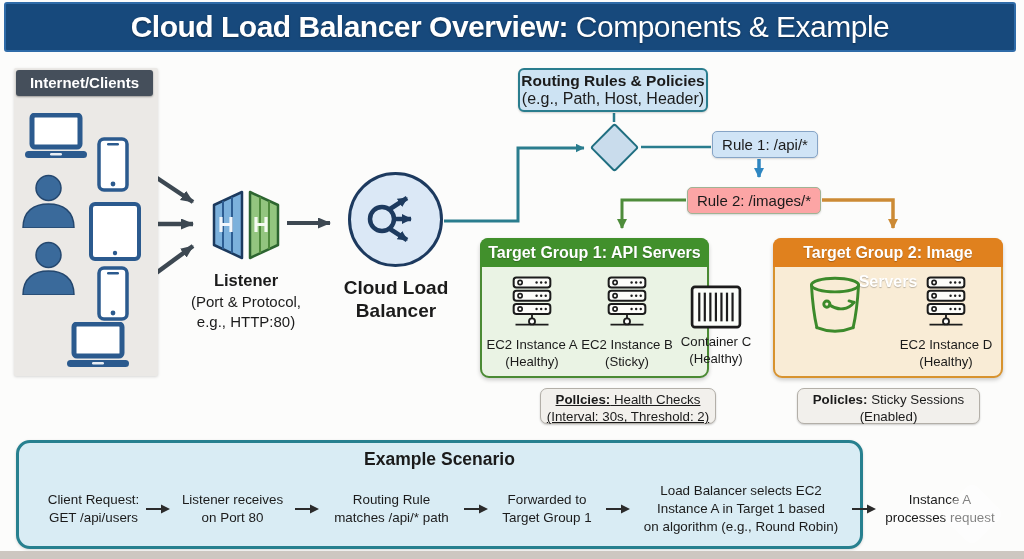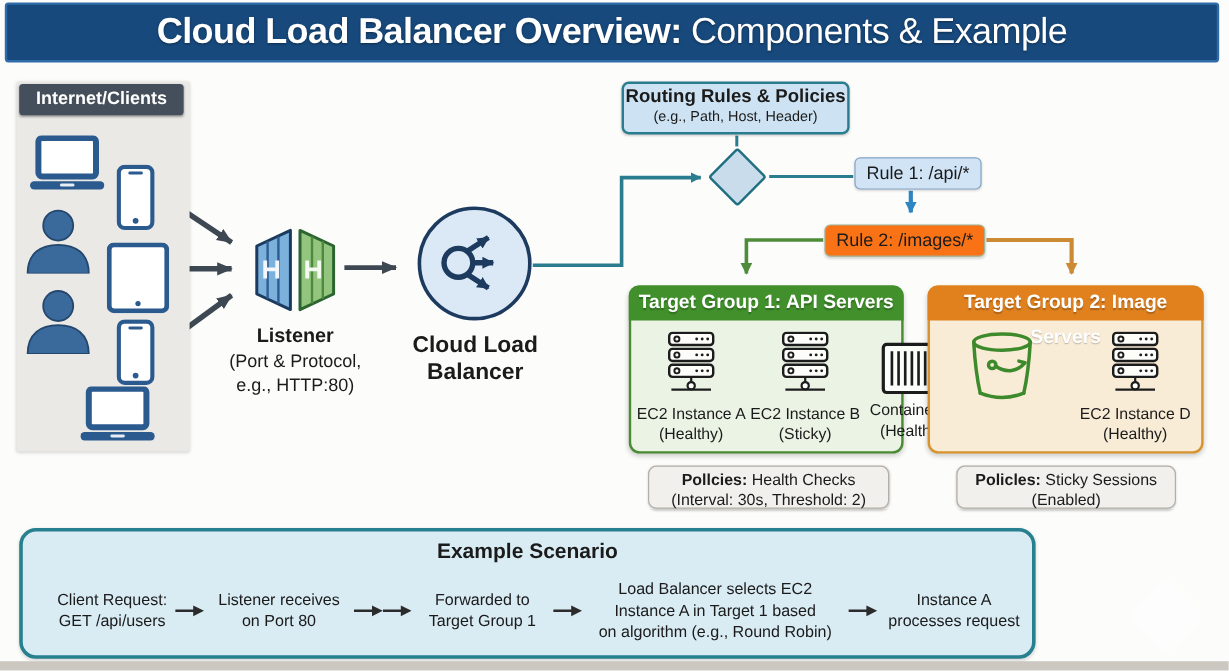--- a/index.html
+++ b/index.html
@@ -36,52 +36,52 @@
     left:348px;top:172px;width:95px;height:95px;border-radius:50%;
     background:#dbe8f6;border:3.5px solid #1d3a5f;box-sizing:border-box;
   }
   .lb-label{left:328px;top:277px;width:136px;font-size:19px;font-weight:bold;line-height:1.2;}
   
   .routing-box{
     left:518px;top:68px;width:190px;height:44px;background:#cde3f3;border:2px solid #2a7d8e;border-radius:6px;
     box-sizing:border-box;text-align:center;box-shadow:0 1px 2px rgba(0,0,0,.18);
   }
   .routing-box .rt{font-weight:bold;font-size:15.5px;margin-top:2px;}
-  .routing-box .rs{font-size:12px;margin-top:0px;}
+  .routing-box .rs{font-size:16px;margin-top:0px;}
   .diamond{
     left:597px;top:130px;width:35px;height:35px;background:#c9dcec;border:2.5px solid #206f81;
     transform:rotate(45deg);border-radius:3px;box-sizing:border-box;
   }
   .rule-box{
     height:27px;box-sizing:border-box;border-radius:5px;font-size:15px;display:flex;align-items:center;justify-content:center;
     box-shadow:0 1px 2px rgba(0,0,0,.15);
   }
   .rule1{left:712px;top:131px;width:106px;background:#d0e4f6;border:1.5px solid #86a4c6;}
-  .rule2{left:687px;top:187px;width:134px;background:#f97316;border:1.5px solid #a0b394;}
+  .rule2{left:687px;top:187px;width:134px;background:#fca5a5;border:1.5px solid #a0b394;}
   
   .tg{border-radius:9px;box-sizing:border-box;box-shadow:0 2px 4px rgba(0,0,0,.2);}
-  .tg1{left:480px;top:238px;width:229px;height:140px;background:#eaf3e4;border:2px solid #4a8a33;margin-left:44px;}
+  .tg1{left:480px;top:238px;width:229px;height:140px;background:#eaf3e4;border:2px solid #4a8a33;}
   .tg2{left:773px;top:238px;width:230px;height:140px;background:#f9ecd6;border:2px solid #d8932f;}
   .tg-header{
     position:absolute;left:-2px;top:-2px;right:-2px;height:29px;border-radius:8px 8px 0 0;
     color:#fff;font-weight:bold;font-size:16px;line-height:29px;text-align:center;
     text-shadow:0 1px 1px rgba(0,0,0,.25);
   }
   .tg1 .tg-header{background:#41902c;}
   .tg2 .tg-header{background:#e0811e;}
   .tg-item{position:absolute;top:36px;text-align:center;}
   .tg-item svg{display:block;margin:0 auto;}
   .tg-caption{font-size:13.2px;line-height:1.28;margin-top:5px;}
   
   .policy-box{
     box-sizing:border-box;background:#f2f0ec;border:1.5px solid #b3afa8;border-radius:7px;
     text-align:center;font-size:13.3px;line-height:1.3;padding-top:2px;height:36px;
     box-shadow:0 1px 2px rgba(0,0,0,.2);
   }
-  .policy1{left:540px;top:388px;width:201px;}
+  .policy1{left:540px;top:388px;width:176px;text-decoration:underline;}
   .policy2{left:797px;top:388px;width:183px;}
   .policy-box .b{font-weight:bold;}
   
   .example{
     left:16px;top:440px;width:847px;height:109px;box-sizing:border-box;
     background:#d9ecf4;border:3px solid #27808f;border-radius:14px;
     box-shadow:0 1px 3px rgba(0,0,0,.15);
   }
   .example-title{position:absolute;left:0;right:0;top:6px;text-align:center;font-size:17.5px;font-weight:bold;}
   .steps{position:absolute;left:22px;right:22px;top:30px;height:72px;display:flex;align-items:center;justify-content:space-between;}
@@ -363,20 +363,22 @@
       <svg class="step-arrow" width="24" height="12" viewBox="0 0 24 12">
           <line x1="0" y1="6" x2="16" y2="6" stroke="#2b2b2b" stroke-width="2"></line>
           <path d="M15,1.5 L24,6 L15,10.5 z" fill="#2b2b2b"></path>
         </svg>
       <div class="step s2">Listener receives
 on Port 80</div>
       <svg class="step-arrow" width="24" height="12" viewBox="0 0 24 12">
           <line x1="0" y1="6" x2="16" y2="6" stroke="#2b2b2b" stroke-width="2"></line>
           <path d="M15,1.5 L24,6 L15,10.5 z" fill="#2b2b2b"></path>
         </svg>
+      <div class="step s3">Routing Rule
+matches /api/* path</div>
       <svg class="step-arrow" width="24" height="12" viewBox="0 0 24 12">
           <line x1="0" y1="6" x2="16" y2="6" stroke="#2b2b2b" stroke-width="2"></line>
           <path d="M15,1.5 L24,6 L15,10.5 z" fill="#2b2b2b"></path>
         </svg>
       <div class="step s4">Forwarded to
 Target Group 1</div>
       <svg class="step-arrow" width="24" height="12" viewBox="0 0 24 12">
           <line x1="0" y1="6" x2="16" y2="6" stroke="#2b2b2b" stroke-width="2"></line>
           <path d="M15,1.5 L24,6 L15,10.5 z" fill="#2b2b2b"></path>
         </svg>

